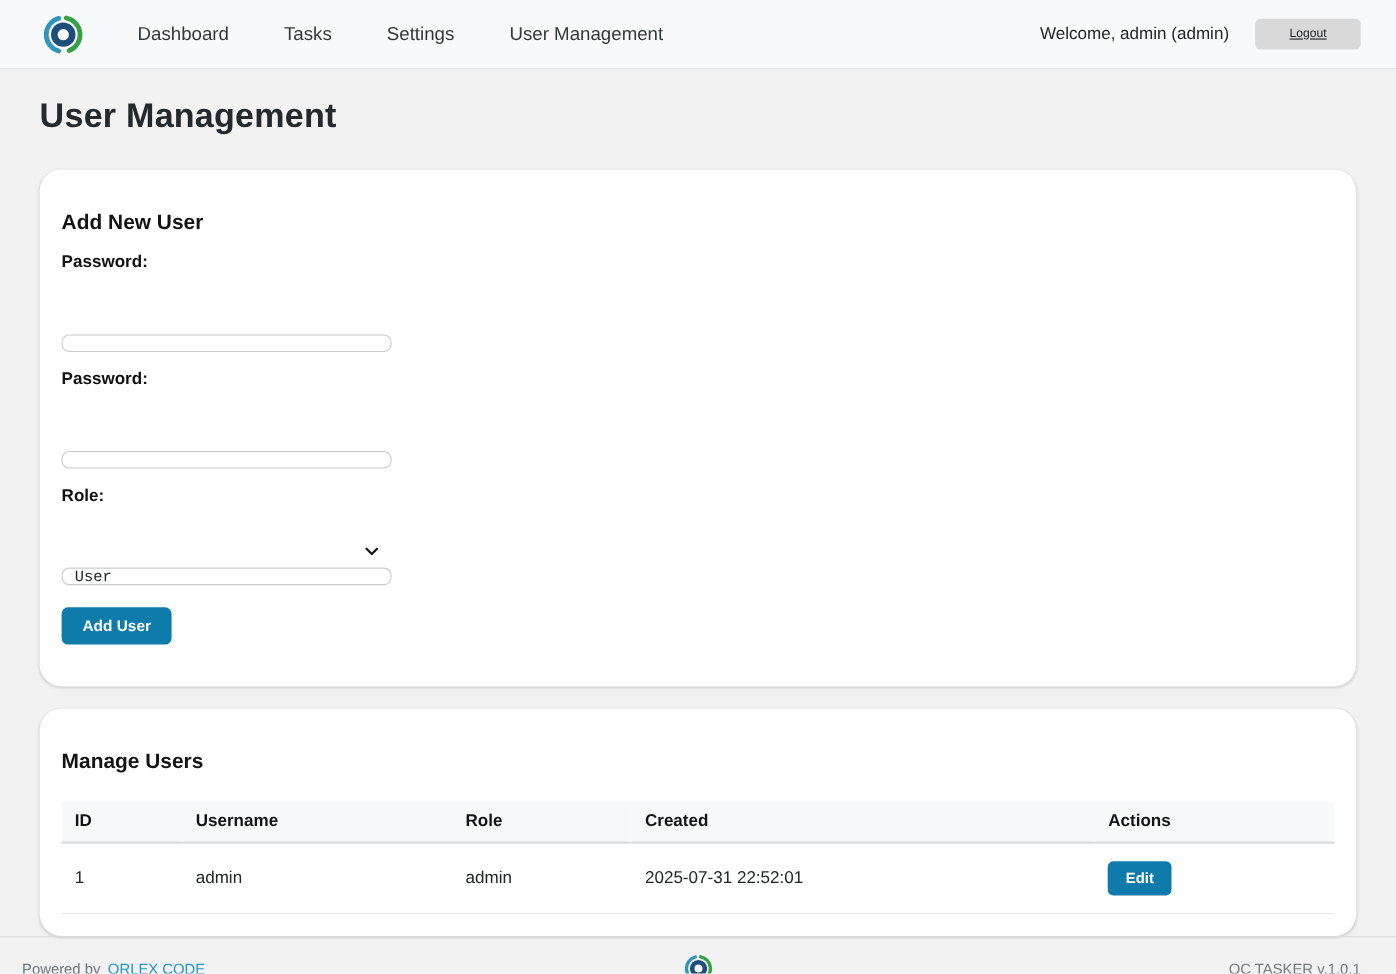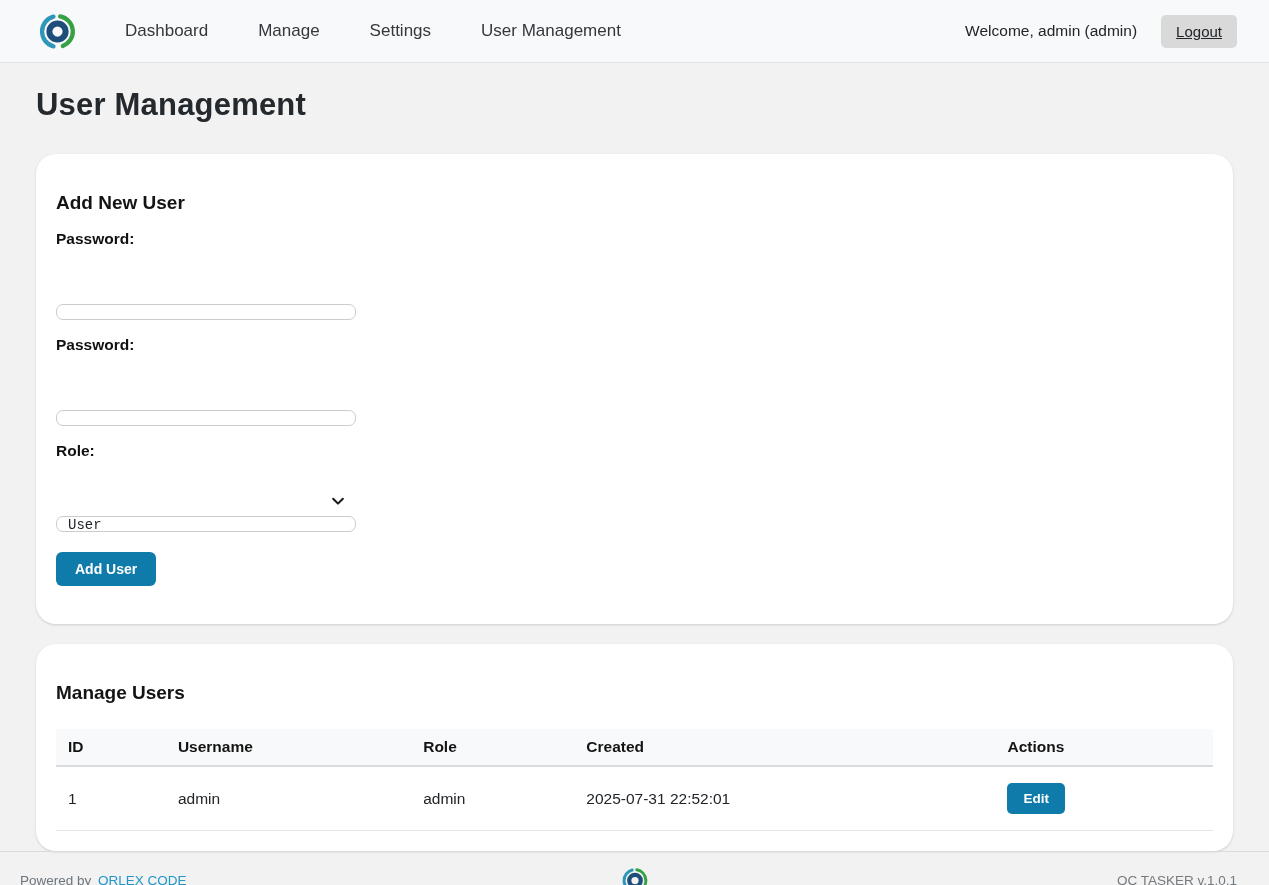--- a/index.html
+++ b/index.html
@@ -24,22 +24,22 @@
   .logo-lg { width:41px; height:41px; }
   .logo-sm { width:29px; height:29px; }
   .nav-links { display:flex; column-gap:50px; margin-left:47px; }
   .nav-link { font-size:17px; color:#33383d; text-decoration:none; cursor:pointer; }
   .nav-right { margin-left:auto; display:flex; align-items:center; }
   .welcome { font-size:15.5px; color:#212529; }
   .logout-btn {
     margin-left:24px;
     background:#d9d9d9; color:#212529;
     border:none; border-radius:5px;
-    font-family:inherit; font-size:15px;
-    padding:8px 15px; cursor:pointer;text-decoration:underline;
+    font-family:inherit; font-size:11px;
+    padding:8px 31px; cursor:pointer;text-decoration:underline;
   }
 
   
   main { flex:1 1 auto; padding:0 36px; }
   .page-title {
     font-size:31px; font-weight:bold; color:#24292e;
     margin:24px 0 31px; letter-spacing:.2px;
   }
   .card {
     background:#ffffff; border-radius:20px;
@@ -110,21 +110,21 @@
 <nav class="navbar">
   <span class="brand">
     <svg class="logo-lg" viewBox="0 0 48 48">
       <circle cx="24" cy="24" r="9.5" fill="none" stroke="#1d4e79" stroke-width="7"></circle>
       <path d="M 19.3 6.6 A 18 18 0 0 0 19.3 41.4" fill="none" stroke="#2e96b8" stroke-width="5" stroke-linecap="round"></path>
       <path d="M 27.1 6.3 A 18 18 0 0 1 30.2 40.9" fill="none" stroke="#36a044" stroke-width="5" stroke-linecap="round"></path>
     </svg>
   </span>
   <div class="nav-links">
     <a class="nav-link">Dashboard</a>
-    <a class="nav-link">Manage</a>
+    <a class="nav-link">Tasks</a>
     <a class="nav-link">Settings</a>
     <a class="nav-link">User Management</a>
   </div>
   <div class="nav-right">
     <span class="welcome">Welcome, admin (admin)</span>
     <button class="logout-btn">Logout</button>
   </div>
 </nav>
 
 <main>

